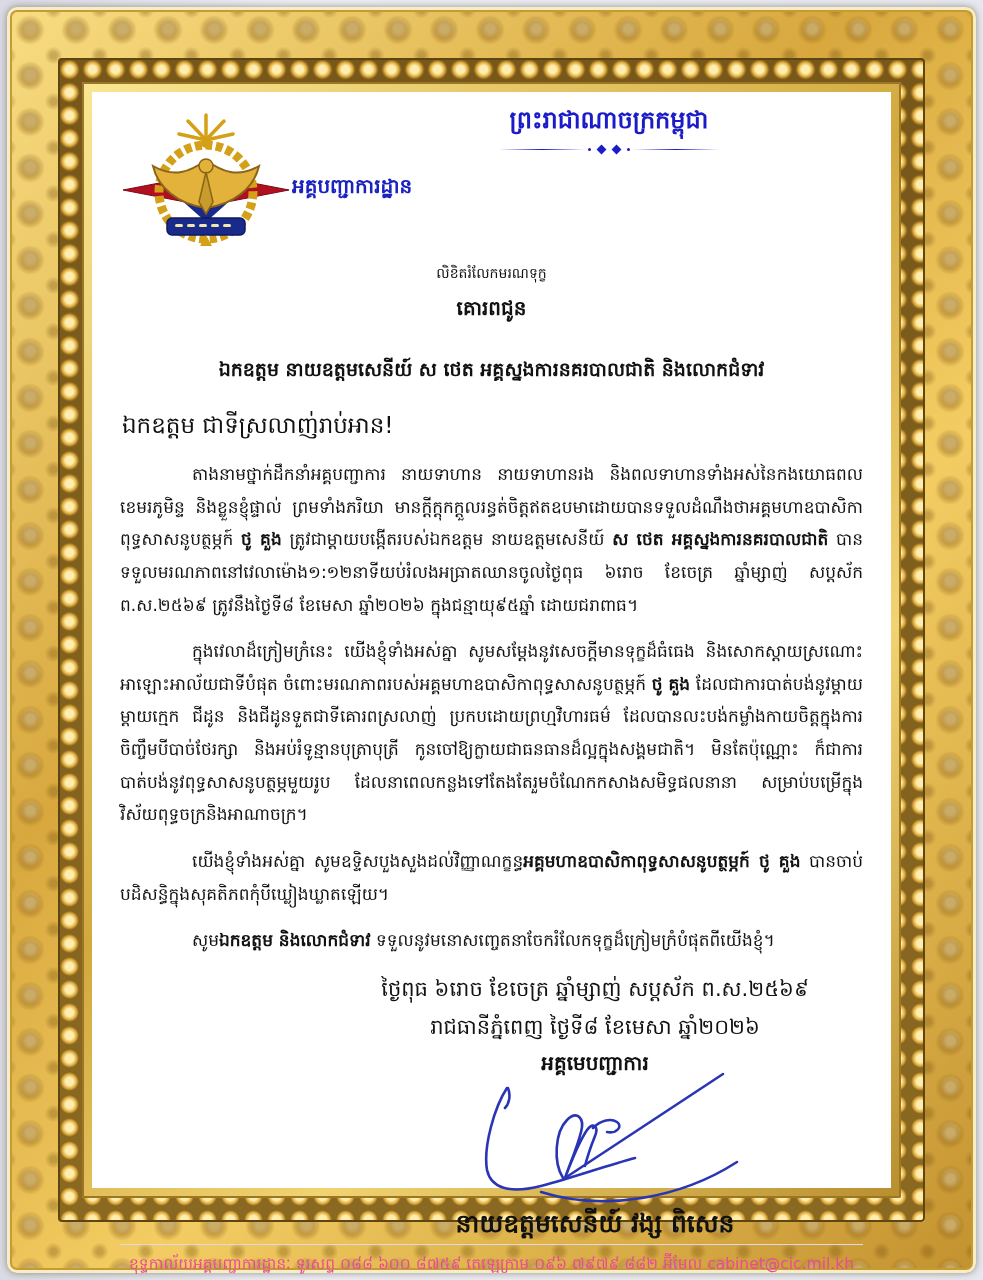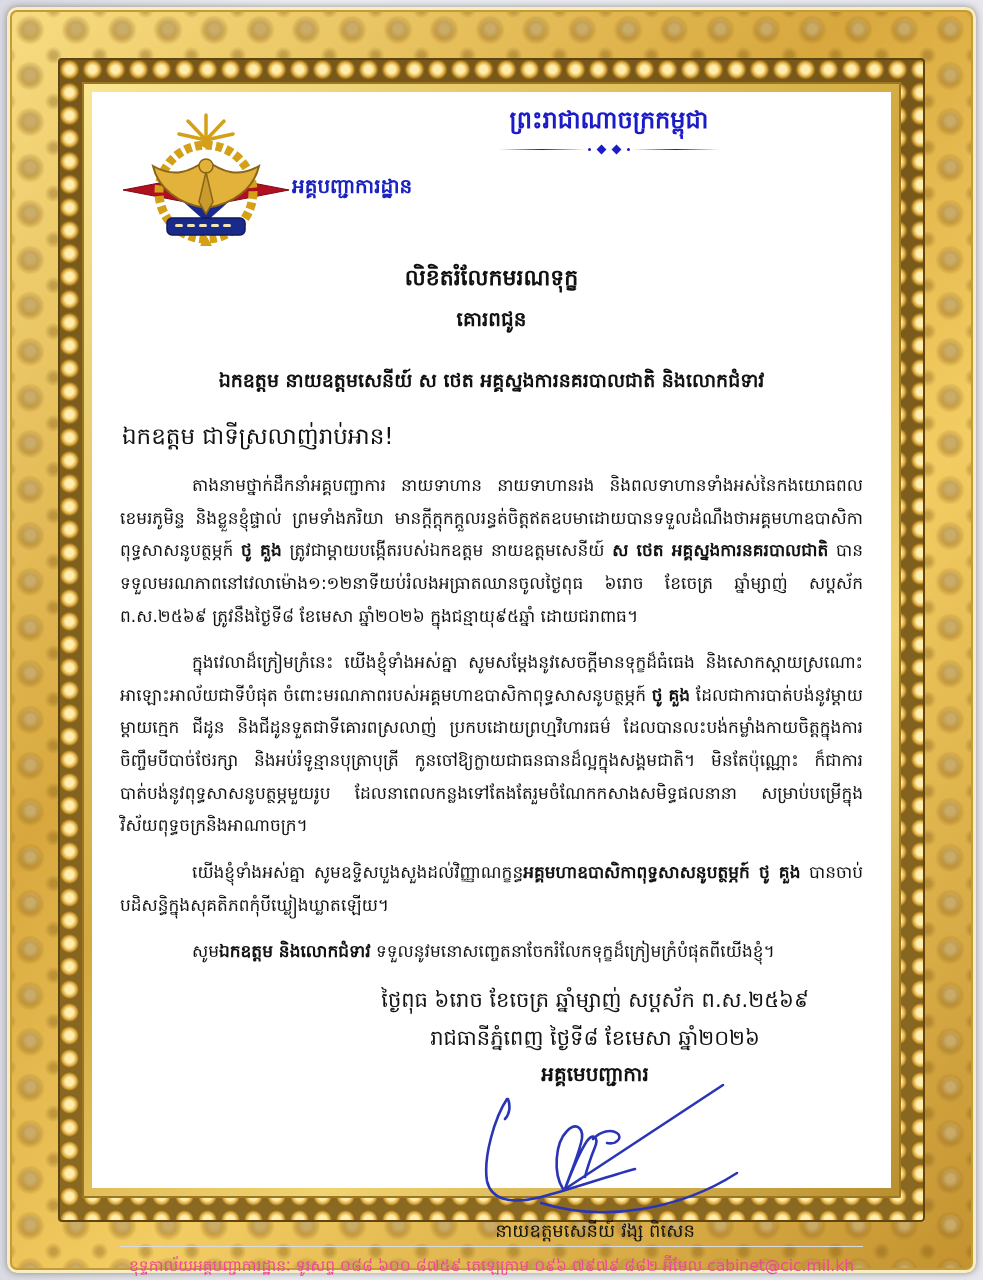--- a/index.html
+++ b/index.html
@@ -41,36 +41,36 @@
   .emblem-col{width:235px;flex:0 0 235px;display:flex;flex-direction:row;align-items:center;padding-top:8px;}
   .emblem-label{color:#1b22c0;font-weight:700;font-size:20px;margin-top:4px;white-space:nowrap;}
   .hdr-col{flex:1;text-align:center;padding-top:2px;}
   .kingdom{color:#1b1bc8;font-weight:700;font-size:24px;line-height:1.35;}
   .motto{color:#1b1bc8;font-weight:700;font-size:22px;line-height:1.5;}
   .divider{display:flex;align-items:center;justify-content:center;margin:10px auto 0;width:220px;}
   .divider .ln{flex:1;height:1px;background:linear-gradient(90deg,rgba(27,27,200,0),#1b1bc8,rgba(27,27,200,0));}
   .divider .dm{width:7px;height:7px;background:#1b1bc8;transform:rotate(45deg);margin:0 4px;}
   .divider .dot{width:3px;height:3px;border-radius:50%;background:#1b1bc8;margin:0 3px;}
   .title-block{text-align:center;margin-top:2px;}
-  .doc-title{font-weight:700;font-size:22px;}
+  .doc-title{font-weight:400;font-size:14px;}
   .salute-head{font-weight:700;font-size:20px;margin-top:10px;}
   .addressee{font-weight:700;font-size:19px;margin-top:32px;}
   .salutation{font-size:23px;margin:26px 0 0 2px;}
   .body-text p{
     font-size:17px;line-height:1.92;text-align:justify;
     text-indent:72px;margin:14px 0 0 0;
   }
   .body-text b{font-weight:700;}
   
   .sign-block{width:480px;margin:14px 28px 0 auto;text-align:center;position:relative;}
   .date-line{font-size:21px;line-height:1.8;}
   .signer-title{font-weight:700;font-size:20px;margin-top:4px;}
   .sig-wrap{height:128px;position:relative;}
   .sig-wrap svg{position:absolute;left:90px;top:-14px;}
-  .signer-name{font-weight:400;font-size:18px;}
+  .signer-name{font-weight:700;font-size:25px;}
   
   .footer{
     margin-top:auto;text-align:center;color:#ec4899;font-size:15.5px;
     border-top:1px solid #d9dae2;padding:9px 0 2px 0;
   }
 </style>
 </head>
 <body>
 
 <div class="frame">

